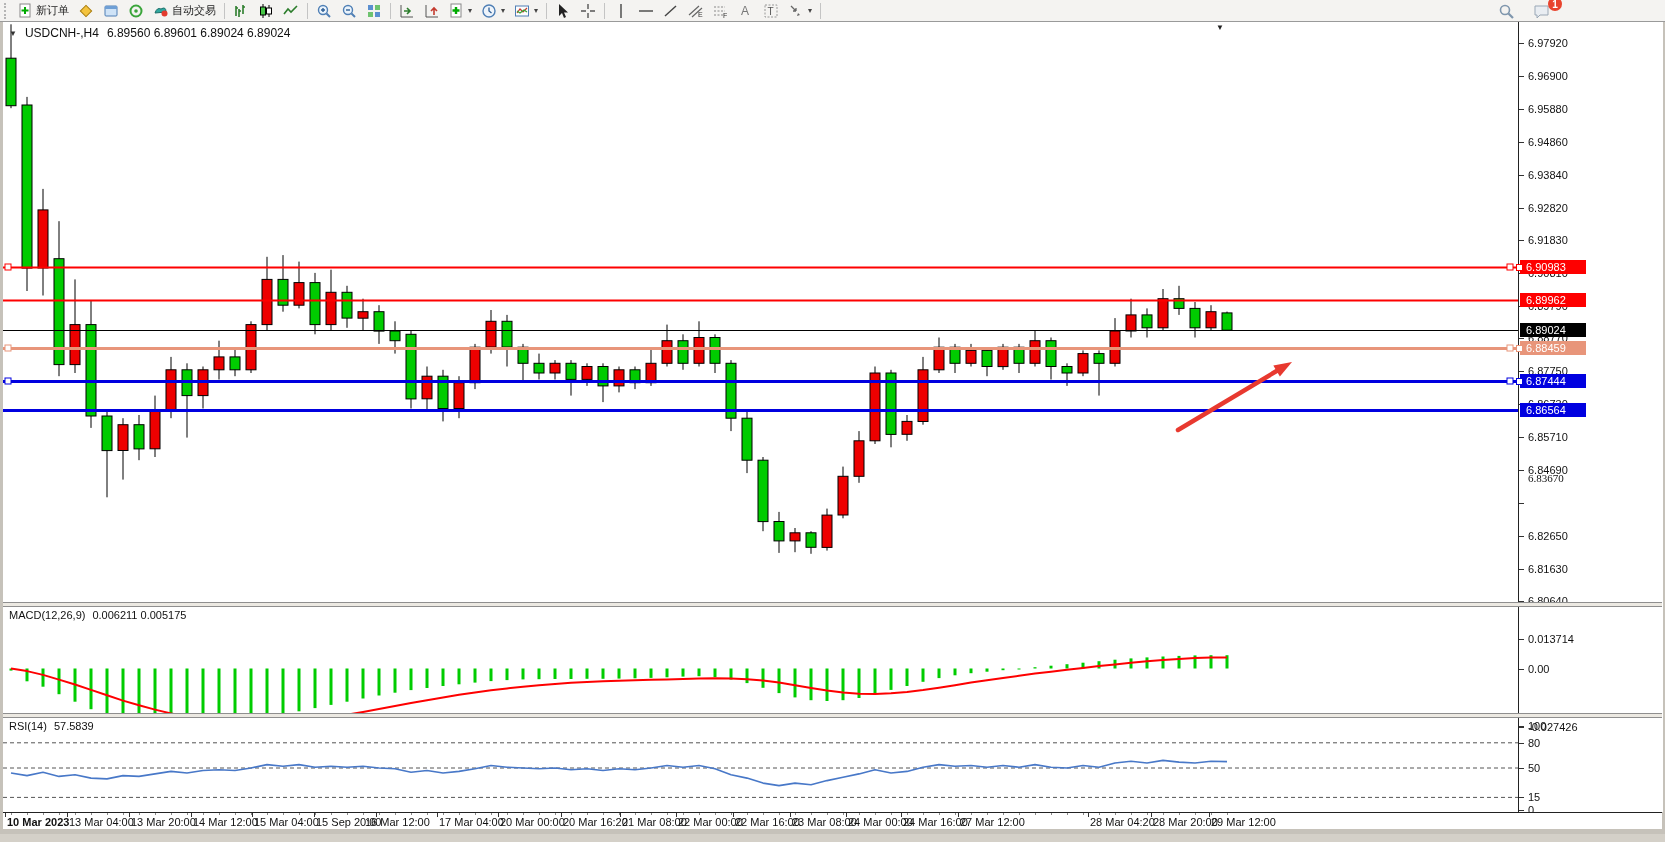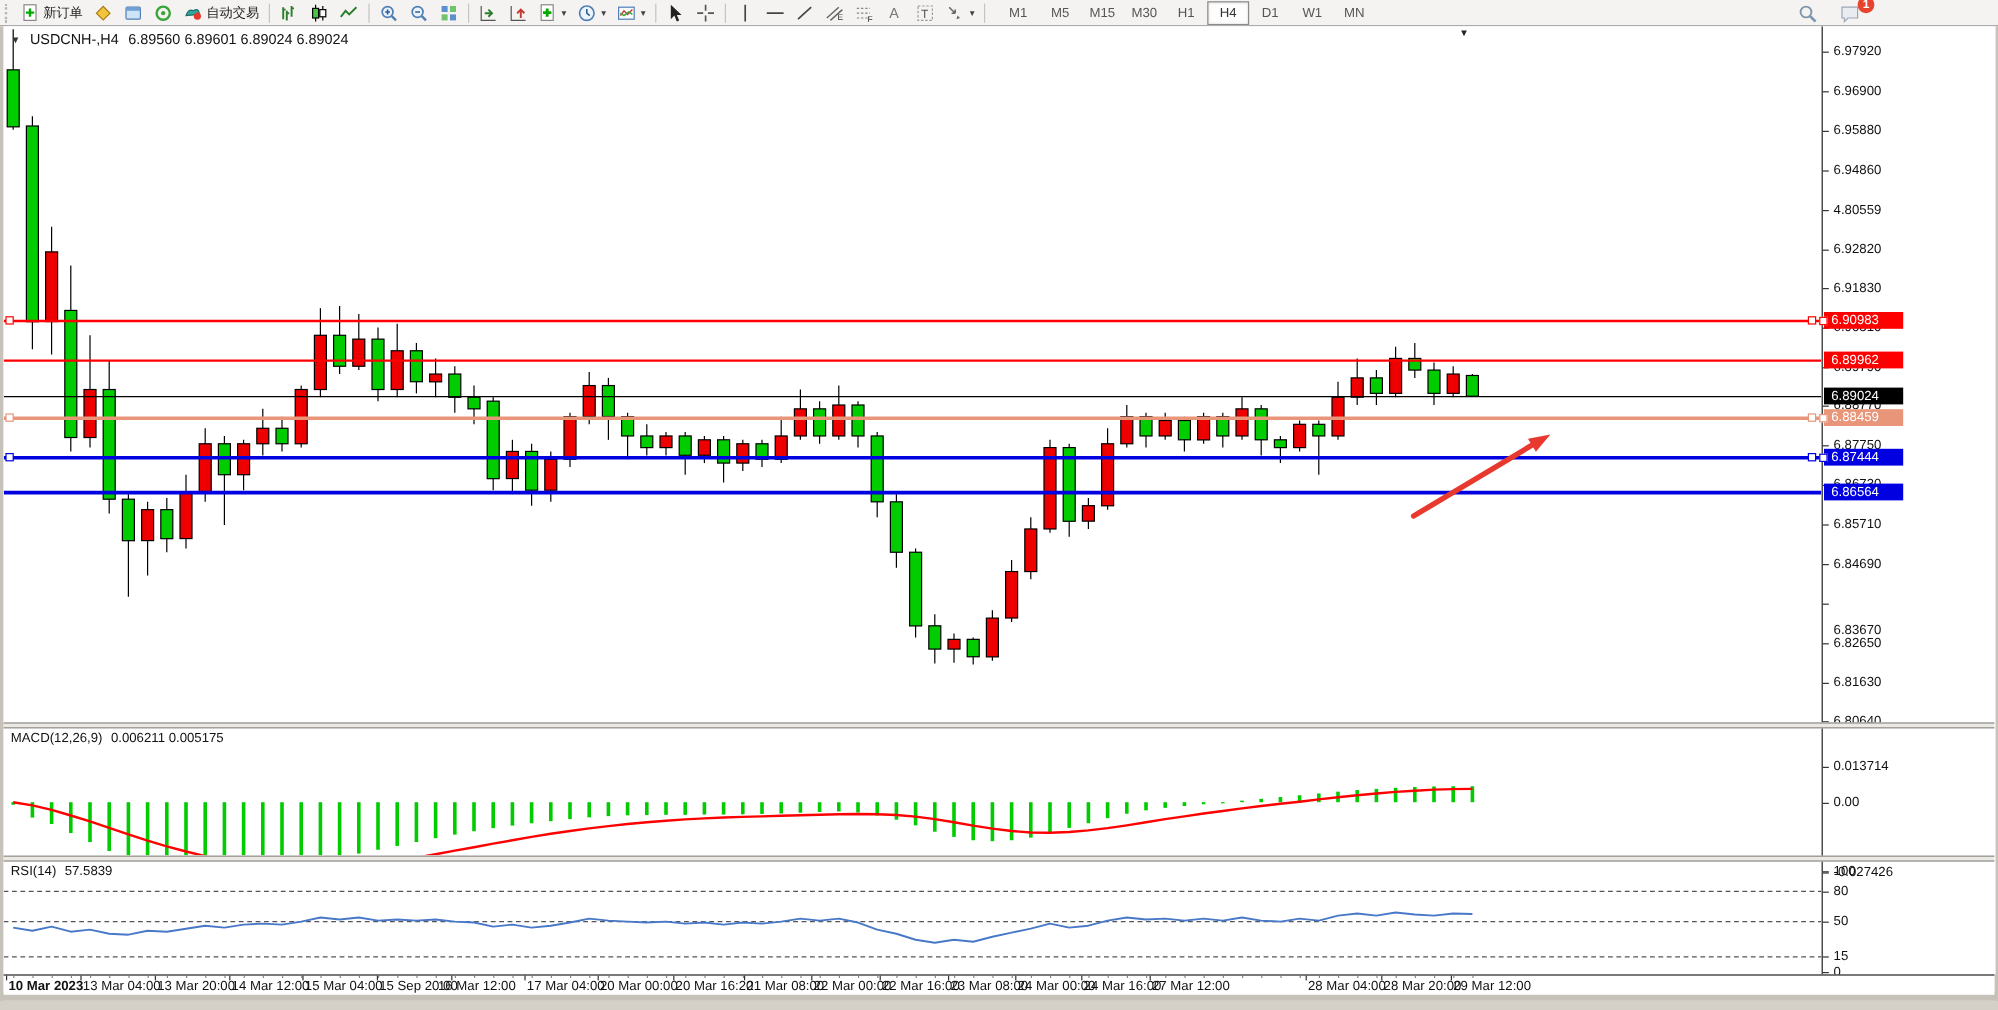--- a/index.html
+++ b/index.html
@@ -270,31 +270,20 @@
     <span class="ic">
       <svg width="16" height="16">
           <path d="M3 3 L8 8 M8 8 L8 5 M8 8 L5 8" stroke="#666" stroke-width="1.3" fill="none"></path>
           <path d="M12 12 l-3 1 l1 -3 z" fill="#666"></path>
         </svg>
     </span>
       <span class="caret">▾</span>
   </div>
 
   <div class="tsep"></div>
-  <div class="periods">
-      <div class="pbtn">M1</div>
-      <div class="pbtn">M5</div>
-      <div class="pbtn">M15</div>
-      <div class="pbtn">M30</div>
-      <div class="pbtn">H1</div>
-      <div class="pbtn active">H4</div>
-      <div class="pbtn">D1</div>
-      <div class="pbtn">W1</div>
-      <div class="pbtn">MN</div>
-    </div>
 
   <div class="tb-right">
     <div class="tbtn">
       <span class="ic">
         <svg width="17" height="17">
             <circle cx="7" cy="7" r="4.5" fill="none" stroke="#7f96ad" stroke-width="1.6"></circle>
             <path d="M10.5 10.5 L15 15" stroke="#7f96ad" stroke-width="2.2"></path>
           </svg>
       </span>
     </div>
@@ -599,41 +588,41 @@
   <div class="paxis" id="price-axis">
       <div class="ptick" style="top: 20.9891px;"></div>
       <div class="plabel" style="top: 14.9891px;">6.97920</div>
       <div class="ptick" style="top: 53.926px;"></div>
       <div class="plabel" style="top: 47.926px; text-align: right;">6.96900</div>
       <div class="ptick" style="top: 86.8628px;"></div>
       <div class="plabel" style="top: 80.8628px;">6.95880</div>
       <div class="ptick" style="top: 119.8px;"></div>
       <div class="plabel" style="top: 113.8px;">6.94860</div>
       <div class="ptick" style="top: 152.736px;"></div>
-      <div class="plabel" style="top: 146.736px;">4.80559</div>
+      <div class="plabel" style="top: 146.736px;">6.93840</div>
       <div class="ptick" style="top: 185.673px;"></div>
       <div class="plabel" style="top: 179.673px;">6.92820</div>
       <div class="ptick" style="top: 217.641px;"></div>
       <div class="plabel" style="top: 211.641px;">6.91830</div>
       <div class="ptick" style="top: 250.578px;"></div>
       <div class="plabel" style="top: 244.578px;">6.90810</div>
       <div class="ptick" style="top: 283.515px;"></div>
       <div class="plabel" style="top: 277.515px;">6.89790</div>
       <div class="ptick" style="top: 316.452px;"></div>
       <div class="plabel" style="top: 310.452px;">6.88770</div>
       <div class="ptick" style="top: 349.389px;"></div>
       <div class="plabel" style="top: 343.389px;">6.87750</div>
       <div class="ptick" style="top: 382.325px;"></div>
       <div class="plabel" style="top: 376.325px;">6.86730</div>
       <div class="ptick" style="top: 415.262px;"></div>
       <div class="plabel" style="top: 409.262px;">6.85710</div>
       <div class="ptick" style="top: 448.199px;"></div>
       <div class="plabel" style="top: 442.199px;">6.84690</div>
       <div class="ptick" style="top: 481.136px;"></div>
-      <div class="plabel" style="top: 497px;">6.83670</div>
+      <div class="plabel" style="top: 450px; font-family: Liberation Serif, serif;">6.83670</div>
       <div class="ptick" style="top: 514.073px;"></div>
       <div class="plabel" style="top: 508.073px;">6.82650</div>
       <div class="ptick" style="top: 547.01px;"></div>
       <div class="plabel" style="top: 541.01px;">6.81630</div>
       <div class="ptick" style="top: 578.978px;"></div>
       <div class="plabel" style="top: 572.978px;">6.80640</div>
       <div class="ptick" style="top: 617.152px;"></div>
       <div class="plabel" style="top: 611.152px;">0.013714</div>
       <div class="ptick" style="top: 646.5px;"></div>
       <div class="plabel" style="top: 640.5px;">0.00</div>
@@ -763,19 +752,19 @@
       <div class="tlabel" style="left: 732px;">22 Mar 16:00</div>
       <div class="ttick" style="left: 787px;"></div>
       <div class="tlabel" style="left: 789px;">23 Mar 08:00</div>
       <div class="ttick" style="left: 843px;"></div>
       <div class="tlabel" style="left: 845px;">24 Mar 00:00</div>
       <div class="ttick" style="left: 898px;"></div>
       <div class="tlabel" style="left: 900px;">24 Mar 16:00</div>
       <div class="ttick" style="left: 955px;"></div>
       <div class="tlabel" style="left: 957px;">27 Mar 12:00</div>
       <div class="ttick" style="left: 1085px;"></div>
-      <div class="tlabel" style="left: 1087px;">28 Mar 04:00</div>
+      <div class="tlabel" style="left: 1087px;">28 Mar 04:20</div>
       <div class="ttick" style="left: 1148px;"></div>
       <div class="tlabel" style="left: 1150px;">28 Mar 20:00</div>
       <div class="ttick" style="left: 1206px;"></div>
       <div class="tlabel" style="left: 1208px;">29 Mar 12:00</div>
     </div>
 </div>
 
 </body></html>

